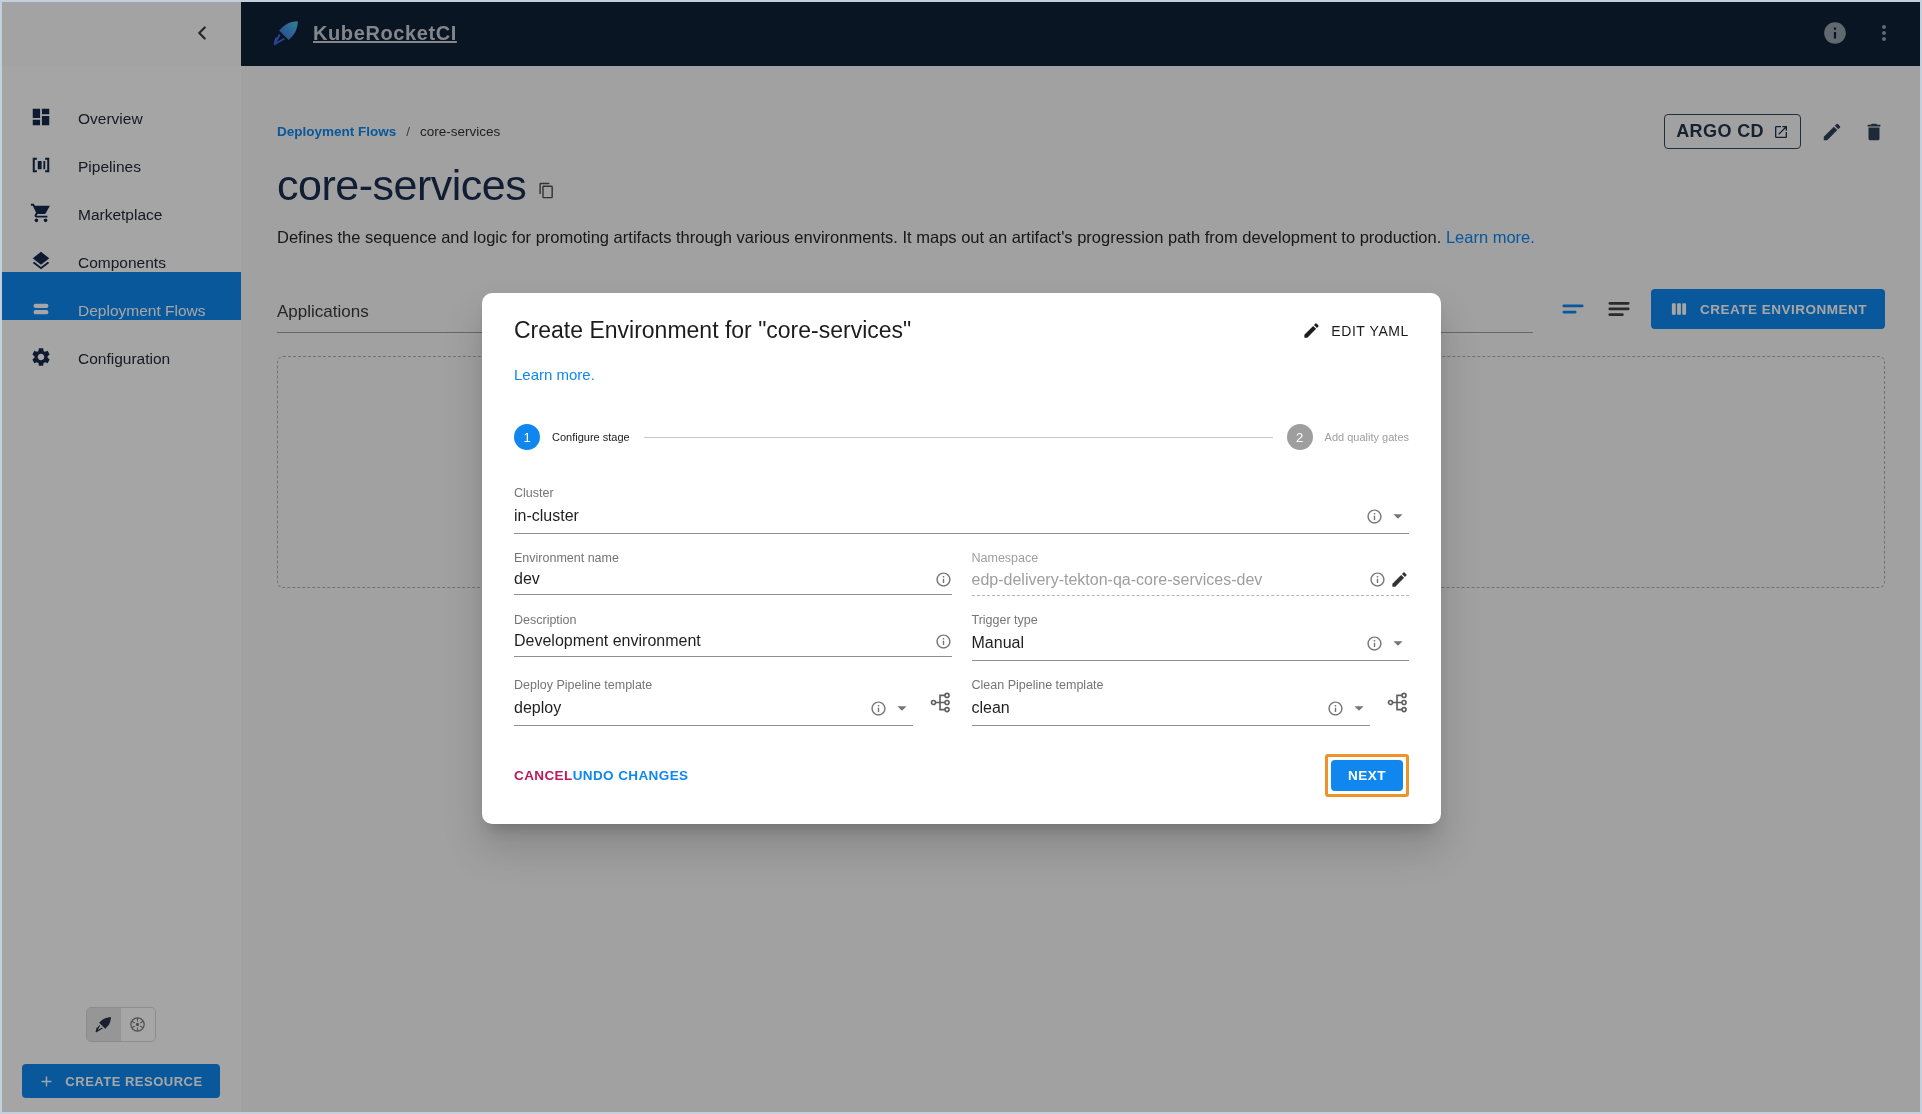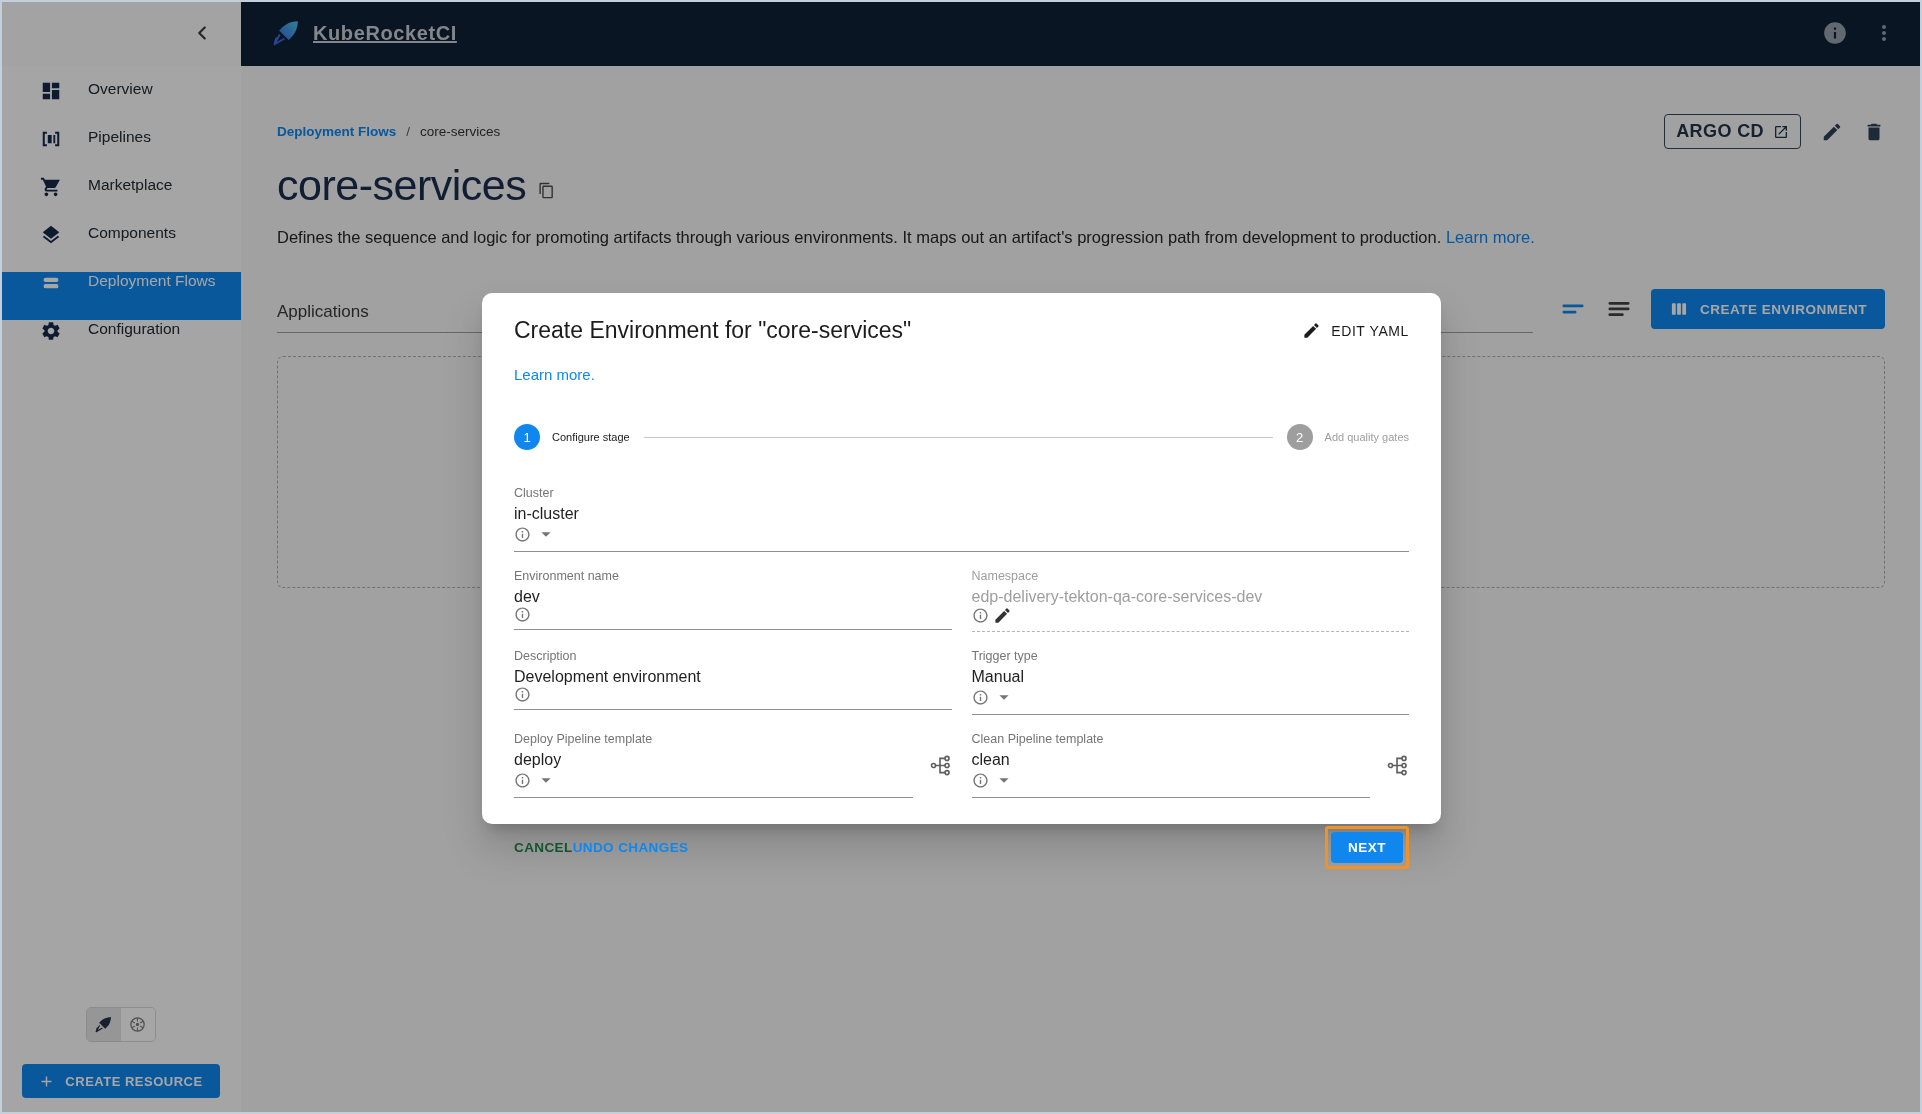--- a/index.html
+++ b/index.html
@@ -22,21 +22,21 @@
   .collapse-btn{width:34px;height:34px;border:none;background:transparent;display:flex;align-items:center;justify-content:center;cursor:pointer;color:#3d3d3d;}
   .topbar-main{flex:1;background:var(--topbar);display:flex;align-items:center;padding:0 26px 0 30px;}
   .brand{display:flex;align-items:center;gap:12px;}
   .brand-name{color:#c9ced6;font-size:20px;font-weight:bold;letter-spacing:.6px;text-decoration:underline;}
   .topbar-actions{margin-left:auto;display:flex;align-items:center;gap:24px;}
   .topbar-icon{color:#97a0ac;background:transparent;border:none;cursor:pointer;display:flex;}
 
   
   .sidebar{position:absolute;top:66px;left:0;bottom:0;width:241px;background:#fdfdfd;z-index:1;}
   .nav{padding-top:14px;display:flex;flex-direction:column;}
-  .nav-item{height:48px;display:flex;align-items:flex-start;padding-left:40px;gap:26px;cursor:pointer;color:#212b36;}
+  .nav-item{height:48px;display:flex;align-items:flex-end;padding-left:30px;gap:26px;cursor:pointer;color:#212b36;}
   .nav-item .nav-icon{color:#15294b;display:flex;}
   .nav-item .nav-label{font-size:15.5px;}
   .nav-item.active{background:var(--primary);color:#fff;}
   .nav-item.active .nav-icon{color:#fff;}
   .sidebar-bottom{position:absolute;bottom:0;left:0;right:0;padding-bottom:16px;display:flex;flex-direction:column;align-items:center;gap:22px;}
   .cluster-toggle{display:flex;border:1px solid #d7d7d7;border-radius:5px;overflow:hidden;}
   .cluster-opt{width:34px;height:33px;display:flex;align-items:center;justify-content:center;background:#fff;border:none;cursor:pointer;}
   .cluster-opt.selected{background:#e6e6e6;}
   .btn-create-resource{width:198px;height:34px;border:none;border-radius:4px;background:var(--primary);color:#fff;
     font-size:13px;font-weight:bold;letter-spacing:.5px;display:flex;align-items:center;justify-content:center;gap:10px;cursor:pointer;}
@@ -83,33 +83,33 @@
     font-size:13px;color:#fff;background:var(--primary);}
   .step.inactive .step-circle{background:#9e9e9e;}
   .step-label{font-size:11px;color:#212121;white-space:nowrap;}
   .step.inactive .step-label{color:#9e9e9e;}
   .step-line{flex:1;height:1px;background:#c7c7c7;margin:0 14px;}
   .form{margin-top:36px;}
   .form-row{display:grid;grid-template-columns:1fr 1fr;column-gap:20px;margin-bottom:17px;}
   .form-row.single{grid-template-columns:1fr;}
   .field{display:flex;flex-direction:column;}
   .field-label{font-size:12.5px;color:#757575;margin-bottom:5px;}
-  .field-control{display:flex;align-items:flex-start;border-bottom:1px solid #8f8f8f;padding-bottom:6px;cursor:pointer;flex-direction:column;}
+  .field-control{display:flex;align-items:center;border-bottom:1px solid #8f8f8f;padding-bottom:6px;cursor:pointer;}
   .field-value{flex:1;font-size:16px;color:#1f1f1f;}
   .adorn{display:flex;align-items:center;gap:4px;color:#757575;}
   .field.disabled .field-label{color:#9e9e9e;}
   .field.disabled .field-value{color:#9e9e9e;}
   .field.disabled .field-control{border-bottom:1px dashed #b5b5b5;cursor:default;}
   .tmpl-wrap{display:flex;align-items:center;gap:16px;}
   .tmpl-wrap .field{flex:1;}
   .tree-btn{background:transparent;border:none;color:#5f5f5f;cursor:pointer;display:flex;}
   .pencil-sm{background:transparent;border:none;color:#333;cursor:pointer;display:flex;}
   .modal-footer{margin-top:28px;display:flex;align-items:center;}
   .btn-text{background:transparent;border:none;cursor:pointer;font-size:13.5px;font-weight:bold;letter-spacing:.4px;font-family:inherit;}
-  .btn-cancel{color:#14532d;}
+  .btn-cancel{color:#be185d;}
   .btn-undo{color:var(--primary);text-align:center;}
   .next-highlight{margin-left:auto;border:3px solid var(--orange);border-radius:3px;padding:3px;}
   .btn-next{background:var(--primary);border:none;border-radius:4px;color:#fff;font-size:13.5px;font-weight:bold;
     letter-spacing:.5px;padding:8px 17px;cursor:pointer;font-family:inherit;}
   svg{display:block;}
 </style>
 </head>
 <body>
 
 <header class="topbar">

